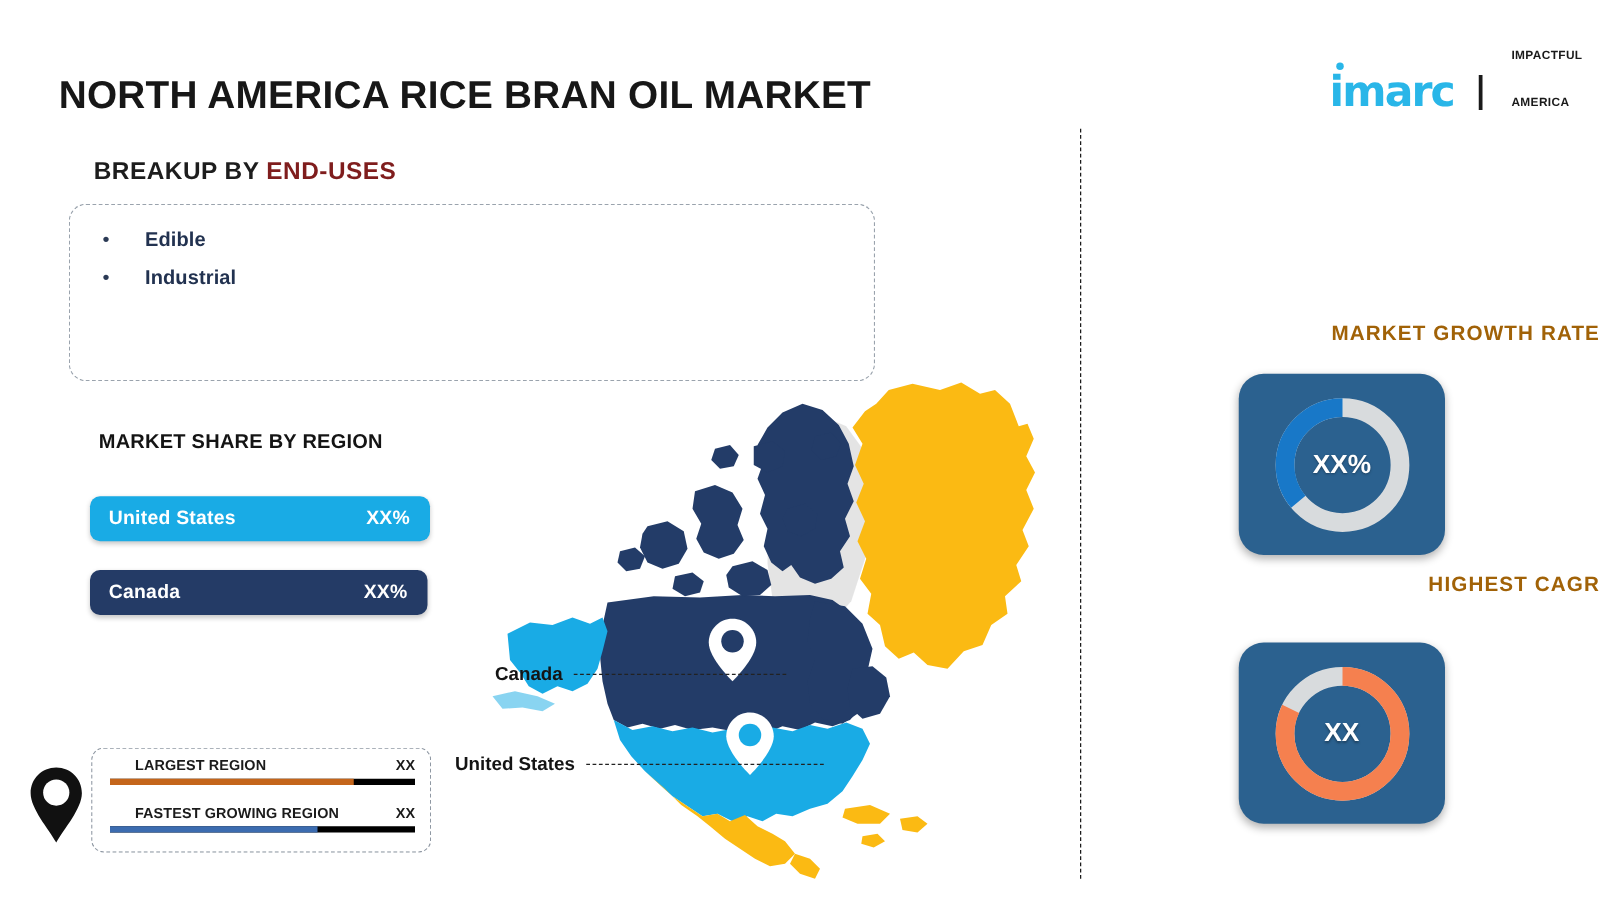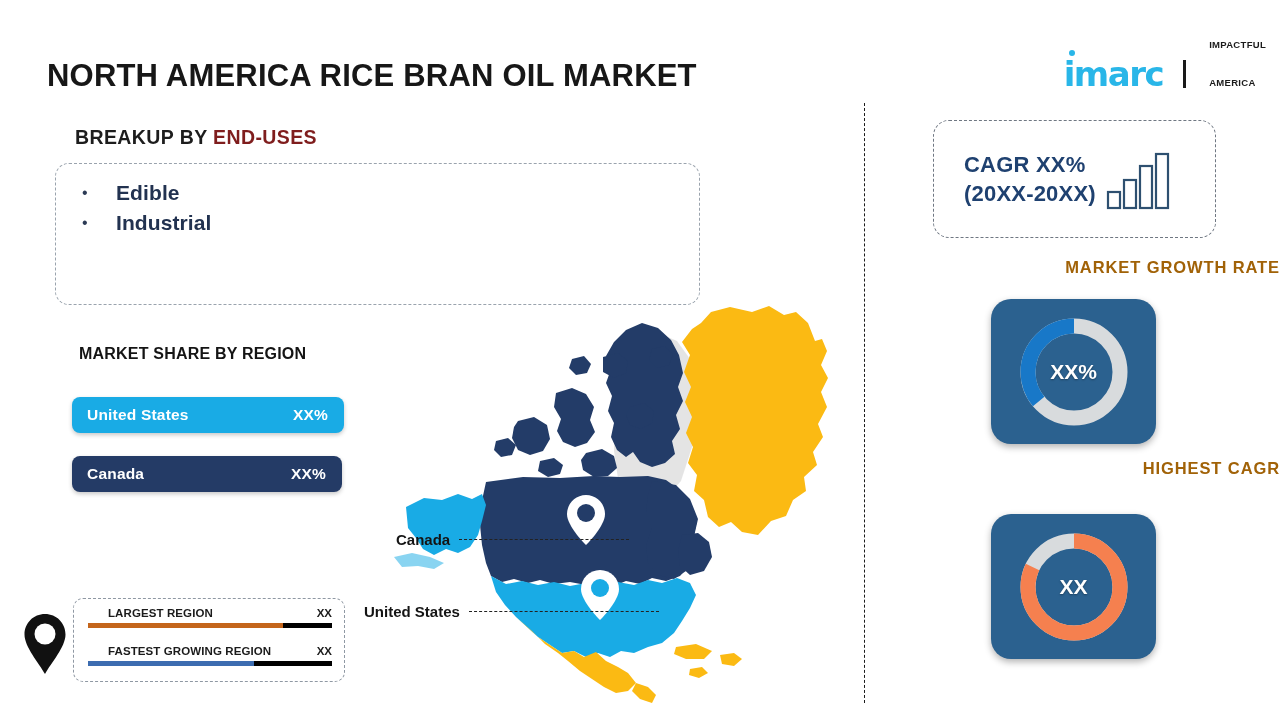--- a/index.html
+++ b/index.html
@@ -50,21 +50,21 @@
     width: 645px; height: 142px;
     border: 1.6px dashed #9aa3ad; border-radius: 14px; background: #fff;
   }
   .bullets { padding: 14px 0 0 22px; }
   .bullet-row { display: flex; align-items: center; height: 30px; }
   .bullet-dot {
     width: 18px; font-size: 16px; color: #2b3a55; line-height: 1;
     text-align: left; padding-left: 4px;
   }
   .bullet-label {
-    font-size: 21px; font-weight: 700; color: #223250;
+    font-size: 16px; font-weight: 700; color: #223250;
     padding-left: 20px; letter-spacing: .1px;
   }
 
   
   .msr-head {
     position: absolute; left: 79px; top: 345px;
     font-size: 16px; font-weight: 700; color: #141414; letter-spacing: .2px;
   }
   .region-bar {
     position: absolute; height: 36px; border-radius: 8px;
@@ -275,32 +275,20 @@
     <span class="co-text">Canada</span>
     <span class="co-line"></span>
   </div>
   <div class="map-callout" id="callout-1">
     <span class="co-text">United States</span>
     <span class="co-line"></span>
   </div>
 
   <div class="divider"></div>
 
-  <div class="cagr-box">
-    <div class="cagr-text">
-      <div>CAGR XX%</div>
-      <div>(20XX-20XX)</div>
-    </div>
-    <svg class="cagr-icon" width="66" height="58" viewBox="0 0 66 58">
-      <rect x="2" y="40" width="12" height="16" fill="#fff" stroke="#2E5070" stroke-width="2.2"></rect>
-      <rect x="18" y="28" width="12" height="28" fill="#fff" stroke="#2E5070" stroke-width="2.2"></rect>
-      <rect x="34" y="14" width="12" height="42" fill="#fff" stroke="#2E5070" stroke-width="2.2"></rect>
-      <rect x="50" y="2" width="12" height="54" fill="#fff" stroke="#2E5070" stroke-width="2.2"></rect>
-    </svg>
-  </div>
 
   <div class="panel-label" id="growth-label">MARKET GROWTH RATE</div>
 
   <div class="donut-card" id="donut-card-0" style="background: rgb(43, 97, 143);">
     <svg width="118" height="118" viewBox="0 0 118 118">
       <circle cx="59" cy="59" r="46" fill="none" stroke="#D8DBDD" stroke-width="15"></circle>
       <circle id="arc-0" cx="59" cy="59" r="46" fill="none" stroke="#1878C8" stroke-width="15" transform="rotate(-90 59 59) scale(1,-1) translate(0,-118)" stroke-linecap="butt" stroke-dasharray="104.04954868689394 184.976975443367"></circle>
     </svg>
     <span class="donut-val">XX%</span>
   </div>

